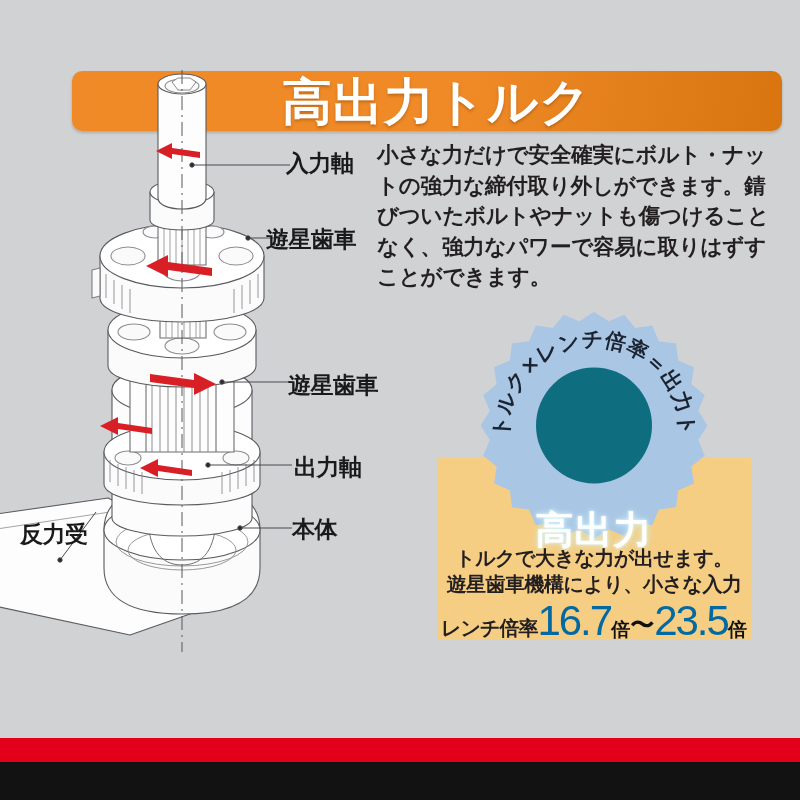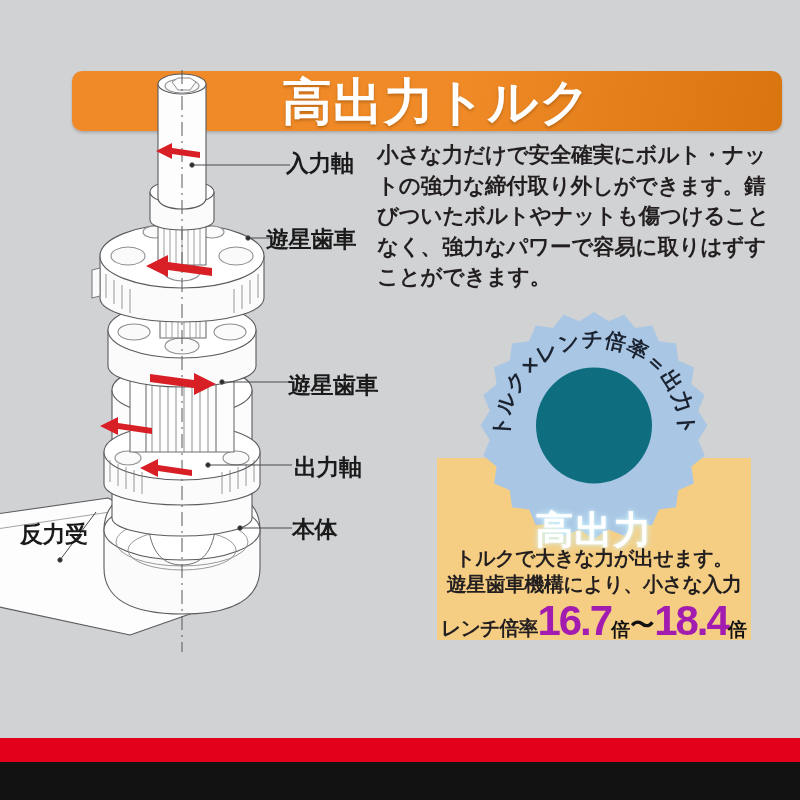--- a/index.html
+++ b/index.html
@@ -52,21 +52,21 @@
   .yp-text p{margin:0;}
   .yp-ratio-row{
     position:absolute;left:441px;top:597px;width:306px;height:44px;
     display:flex;align-items:flex-end;justify-content:flex-start;
   }
   .yp-ratio-label{
     font-size:20px;font-weight:700;color:#231f20;
     line-height:20px;padding-bottom:3px;letter-spacing:-1px;
   }
   .yp-big{
-    font-size:42px;font-weight:700;color:#a21caf;line-height:40px;
+    font-size:42px;font-weight:400;color:#0369a1;line-height:40px;
     letter-spacing:-2px;font-family:"Liberation Sans",sans-serif;
   }
   .yp-suffix{font-size:19px;font-weight:800;color:#111;line-height:20px;padding-bottom:2px;}
   .yp-tilde{font-size:24px;font-weight:700;color:#111;line-height:24px;padding-bottom:4px;}
 
   
   .gear-badge{position:absolute;left:470px;top:308px;width:248px;height:248px;}
   .gear-badge svg{display:block;}
   .gear-center-label{
     position:absolute;left:0;top:0;width:248px;height:248px;
@@ -137,21 +137,21 @@
 
   <div class="yp-text">
     <p>トルクで大きな力が出せます。</p>
     <p>遊星歯車機構により、小さな入力</p>
   </div>
   <div class="yp-ratio-row">
     <span class="yp-ratio-label">レンチ倍率</span>
     <span class="yp-big">16.7</span>
     <span class="yp-suffix">倍</span>
     <span class="yp-tilde">〜</span>
-    <span class="yp-big">18.4</span>
+    <span class="yp-big">23.5</span>
     <span class="yp-suffix">倍</span>
   </div>
 
   <div class="diagram">
     <svg width="380" height="600" viewBox="0 0 380 600" xmlns="http://www.w3.org/2000/svg">
       <g stroke="#5b5b5f" fill="#ffffff" stroke-width="1.1" stroke-linejoin="round">
 
         <path d="M -10 455 L 108 438 L 230 500 L 230 540 L 130 575 L -10 545 Z" fill="#fdfdfd"></path>
         <path d="M -10 470 L 110 452" fill="none" stroke="#9a9a9e" stroke-width=".9"></path>
 

